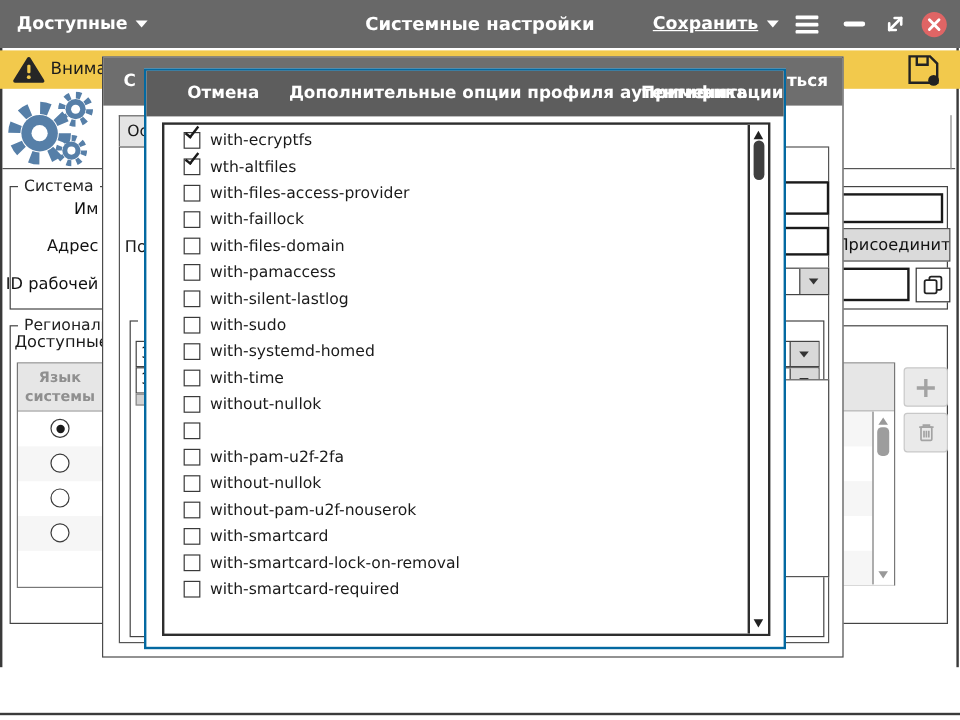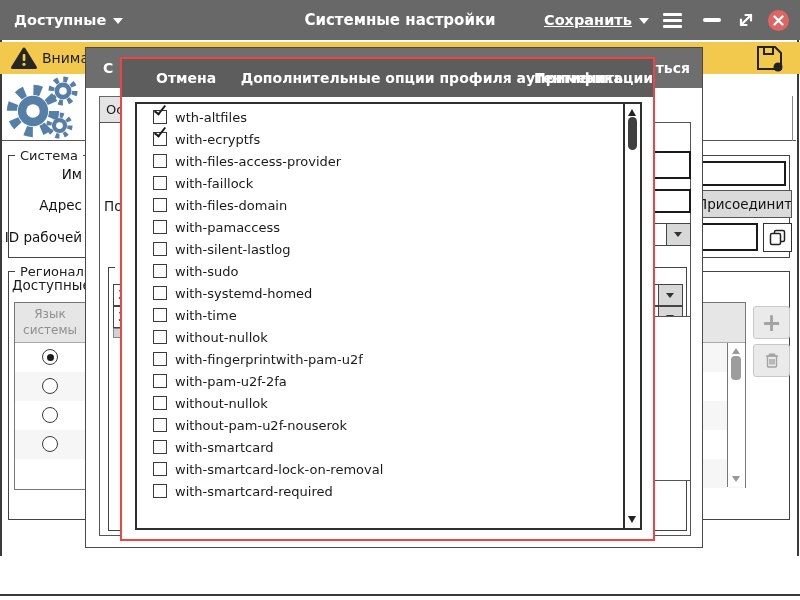--- a/index.html
+++ b/index.html
@@ -60,21 +60,21 @@
             white-space:nowrap;overflow:hidden;color:#111;}
   .copy-btn{left:763px;top:223px;width:29px;height:29px;background:#fff;border:1.5px solid #333;
             display:flex;align-items:center;justify-content:center;}
 
   .avail-label{left:12px;top:277px;font-size:13.5px;}
 
   .lang-table{left:14px;top:302px;width:240px;height:188px;border:1px solid #777;background:#fff;}
   .lang-header{height:40px;background:var(--table-header);border-bottom:1px solid #aaa;position:relative;}
   .lang-header .colsep{position:absolute;left:70px;top:0;height:100%;border-left:1px solid #bbb;}
   .lang-header .htxt{position:absolute;left:0;top:3px;width:70px;text-align:center;
-                     font-size:12px;line-height:16px;color:#8f8f8f;}
+                     font-size:12px;line-height:16px;color:#8f8f8f;font-weight:bold;}
   .lang-row{height:29px;position:relative;}
   .lang-row:nth-of-type(even){background:#f6f6f6;}
   .radio{position:absolute;left:27px;top:6px;width:16px;height:16px;border:1.5px solid #3a3a3a;
          border-radius:50%;background:#fff;}
   .radio-dot{position:absolute;left:3.5px;top:3.5px;width:7px;height:7px;border-radius:50%;background:#1a1a1a;}
 
   .table2{left:650px;top:302px;width:96px;height:186px;border:1px solid #777;background:#fff;}
   .t2-header{height:40px;background:var(--table-header);border-bottom:1px solid #aaa;}
   .t2-row{height:29px;}
   .t2-row:nth-of-type(even){background:#f6f6f6;}
@@ -109,21 +109,21 @@
   .combo2{left:27px;top:258px;width:570px;height:22px;}
   .mini-popup{position:absolute;left:27px;top:280px;width:28px;height:10px;background:#d2d2d2;border:1px solid #888;}
   .mini-popup i{position:absolute;left:9px;top:2px;width:0;height:0;border-left:3px solid transparent;
                 border-right:3px solid transparent;border-top:4px solid #333;}
   .rbox-a{position:absolute;left:390px;top:103px;width:215px;height:28px;border:2px solid #1a1a1a;background:#fff;}
   .rbox-b{position:absolute;left:390px;top:141px;width:215px;height:24px;border:2px solid #1a1a1a;background:#fff;}
   .rcombo{left:390px;top:175px;width:215px;height:23px;}
   .tall-box{position:absolute;left:240px;top:268px;width:365px;height:165px;border:1px solid #555;background:#fff;}
 
   
-  .opt-modal{left:120px;top:57px;width:535px;height:484px;background:#fff;border:2px solid #ef4444;}
+  .opt-modal{left:120px;top:57px;width:535px;height:484px;background:#fff;border:2px solid #0369a1;}
   .opt-header{position:absolute;left:0;top:0;width:100%;height:38px;background:var(--modal-header-bg);color:#fff;}
   .opt-header .hbtn{position:absolute;font-size:14px;font-weight:600;line-height:38px;white-space:nowrap;}
   .opt-cancel{left:34px;} .opt-apply{right:30px;}
   .opt-title{position:absolute;left:0;top:0;width:100%;text-align:right;font-size:14px;font-weight:600;line-height:38px;}
   .opt-list{position:absolute;left:13px;top:43px;width:507px;height:428px;border:2px solid #2e2e2e;background:#fff;}
   .opt-rows{position:absolute;left:0;top:3px;width:488px;}
   .opt-row{position:relative;height:22px;}
   .checkbox{position:absolute;left:16px;top:3px;width:14px;height:14px;border:1.5px solid #3a3a3a;background:#fff;}
   .checkmark{position:absolute;left:20px;top:-4px;width:6px;height:12px;border-right:2.6px solid #1a1a1a;
              border-bottom:2.6px solid #1a1a1a;transform:rotate(38deg);}
@@ -327,31 +327,31 @@
     <span class="hbtn opt-cancel">Отмена</span>
     <span class="opt-title">Дополнительные опции профиля аутентификации</span>
     <span class="hbtn opt-apply">Применить</span>
   </div>
   <div class="opt-list">
     <div class="opt-rows">
 
         <div class="opt-row">
           <span class="checkbox"></span>
           <span class="checkmark"></span>
+          <span class="opt-label">with-ecryptfs</span>
+        </div>
+
+        <div class="opt-row">
+          <span class="checkbox"></span>
+          <span class="checkmark"></span>
           <span class="opt-label">wth-altfiles</span>
         </div>
 
         <div class="opt-row">
           <span class="checkbox"></span>
-          <span class="checkmark"></span>
-          <span class="opt-label">with-ecryptfs</span>
-        </div>
-
-        <div class="opt-row">
-          <span class="checkbox"></span>
 
           <span class="opt-label">with-files-access-provider</span>
         </div>
 
         <div class="opt-row">
           <span class="checkbox"></span>
 
           <span class="opt-label">with-faillock</span>
         </div>
 
@@ -393,21 +393,20 @@
 
         <div class="opt-row">
           <span class="checkbox"></span>
 
           <span class="opt-label">without-nullok</span>
         </div>
 
         <div class="opt-row">
           <span class="checkbox"></span>
 
-          <span class="opt-label">with-fingerprintwith-pam-u2f</span>
         </div>
 
         <div class="opt-row">
           <span class="checkbox"></span>
 
           <span class="opt-label">with-pam-u2f-2fa</span>
         </div>
 
         <div class="opt-row">
           <span class="checkbox"></span>

